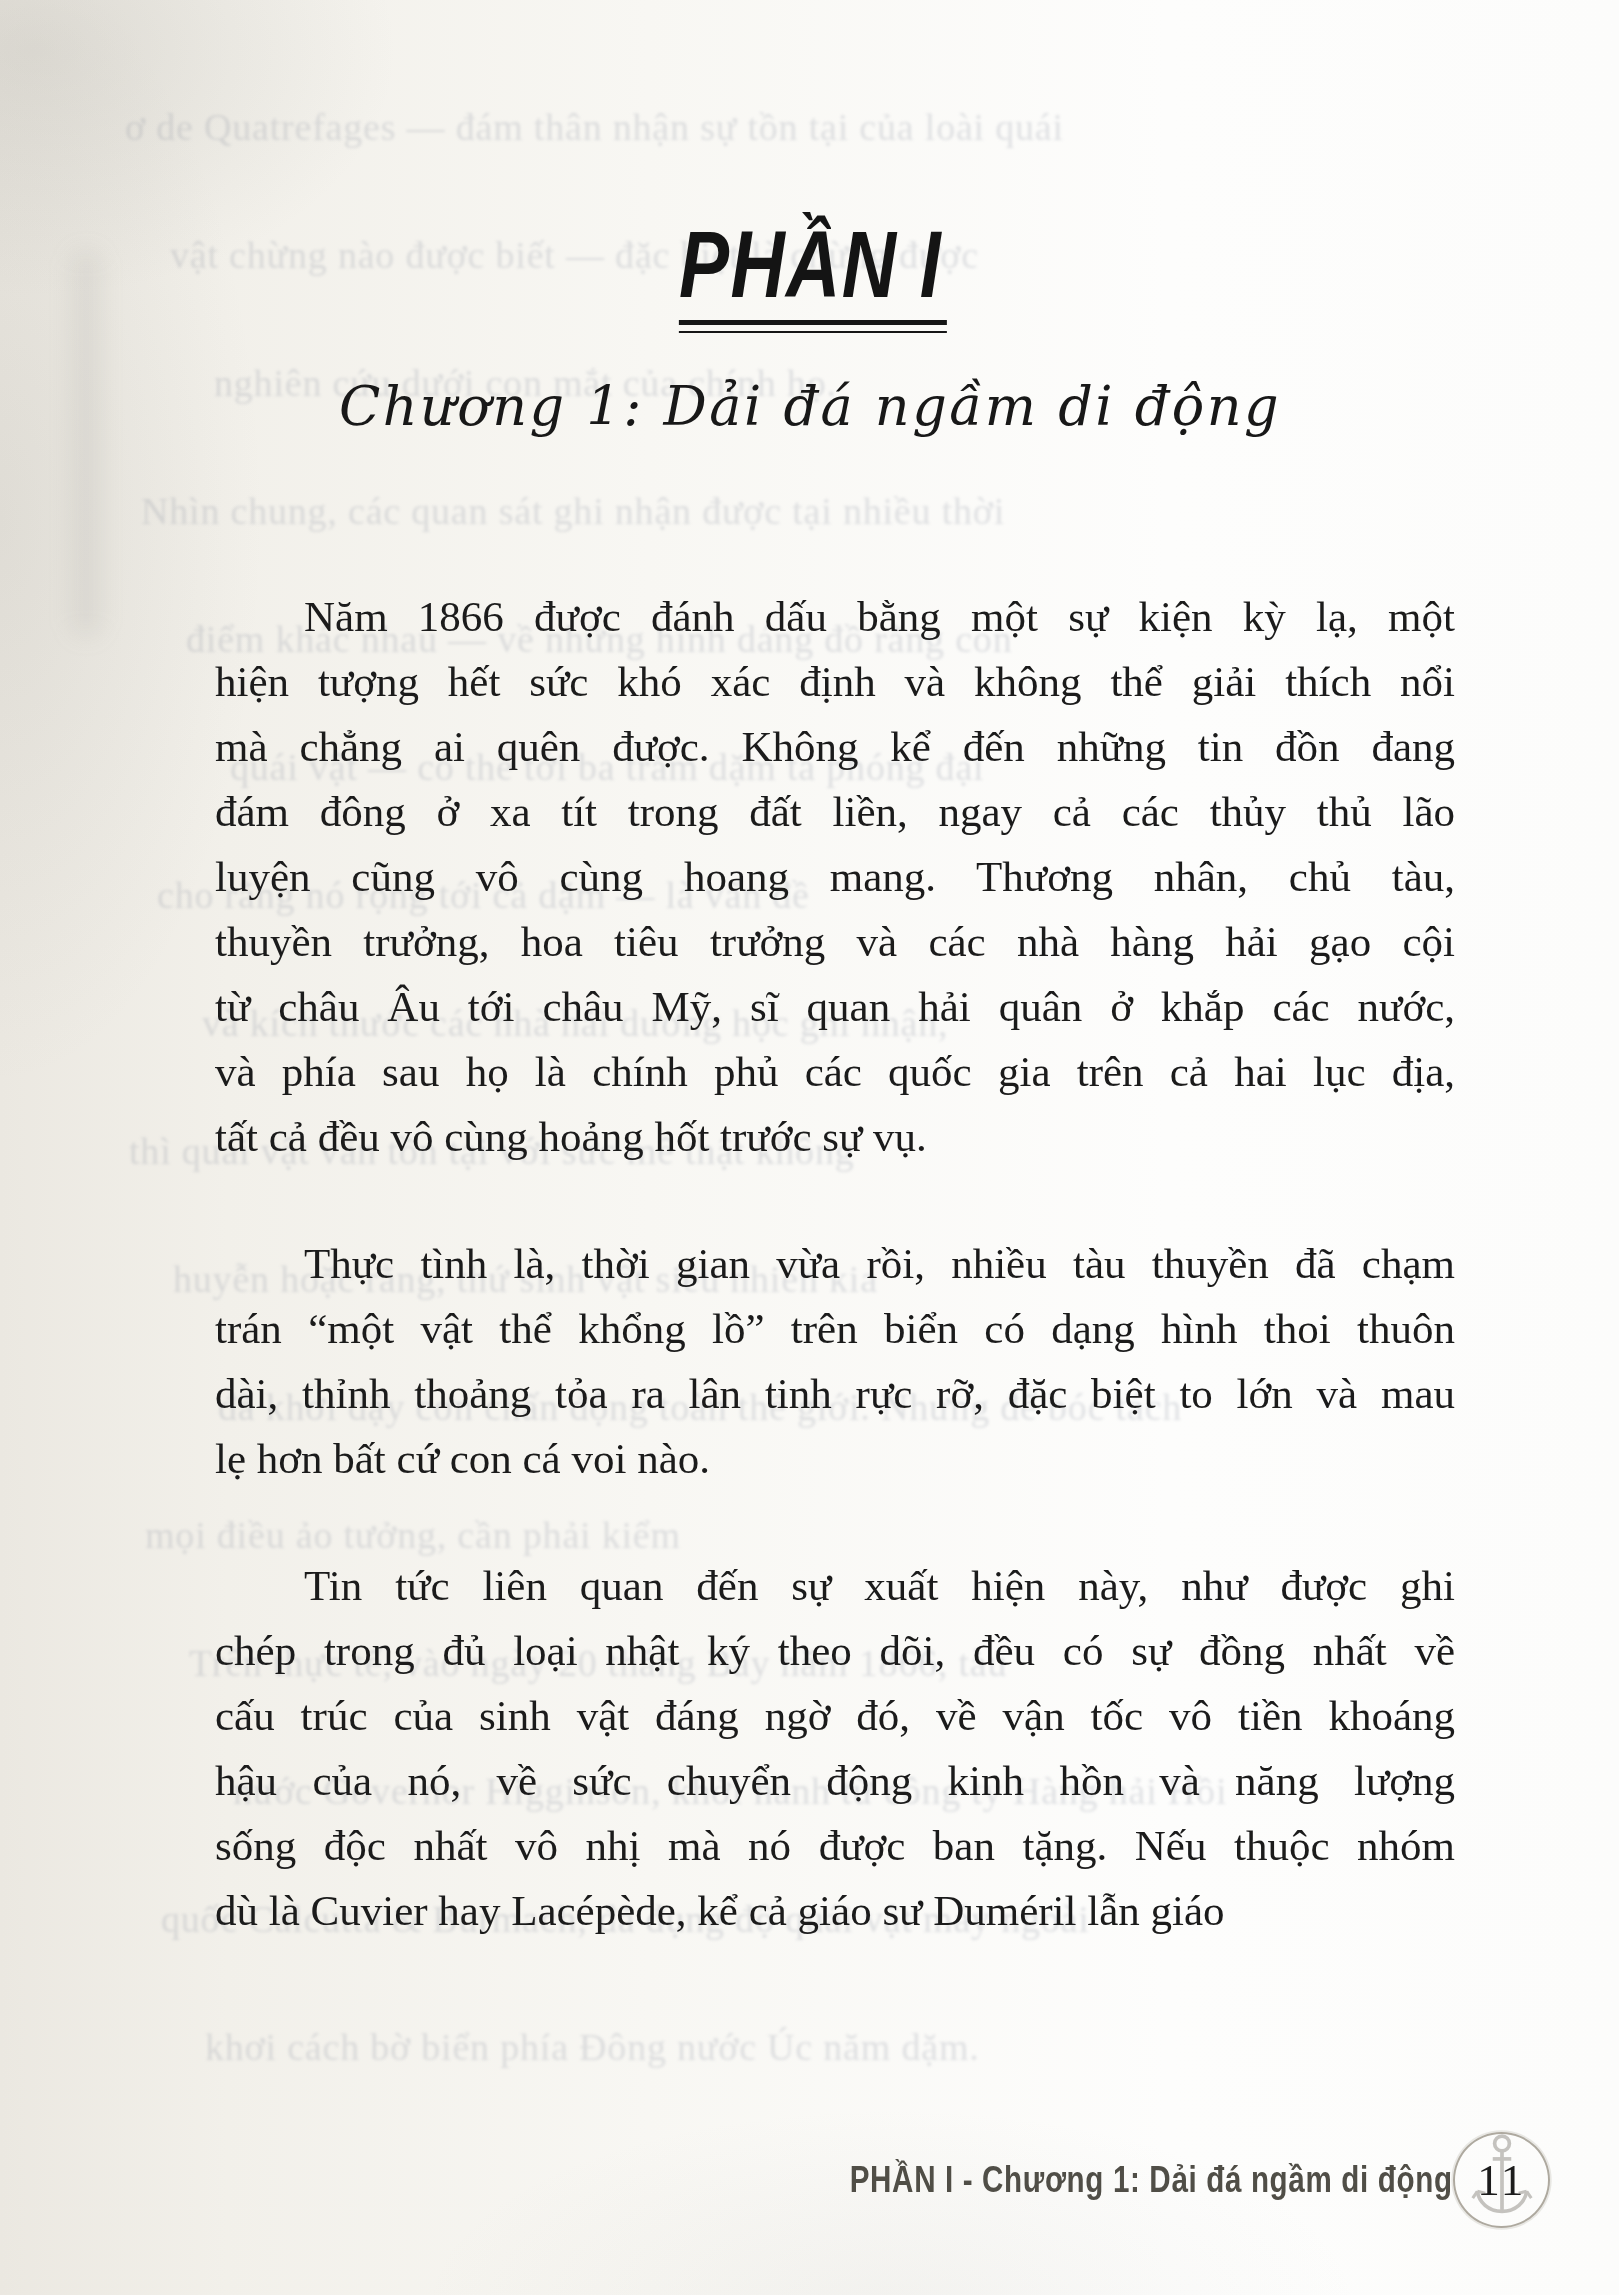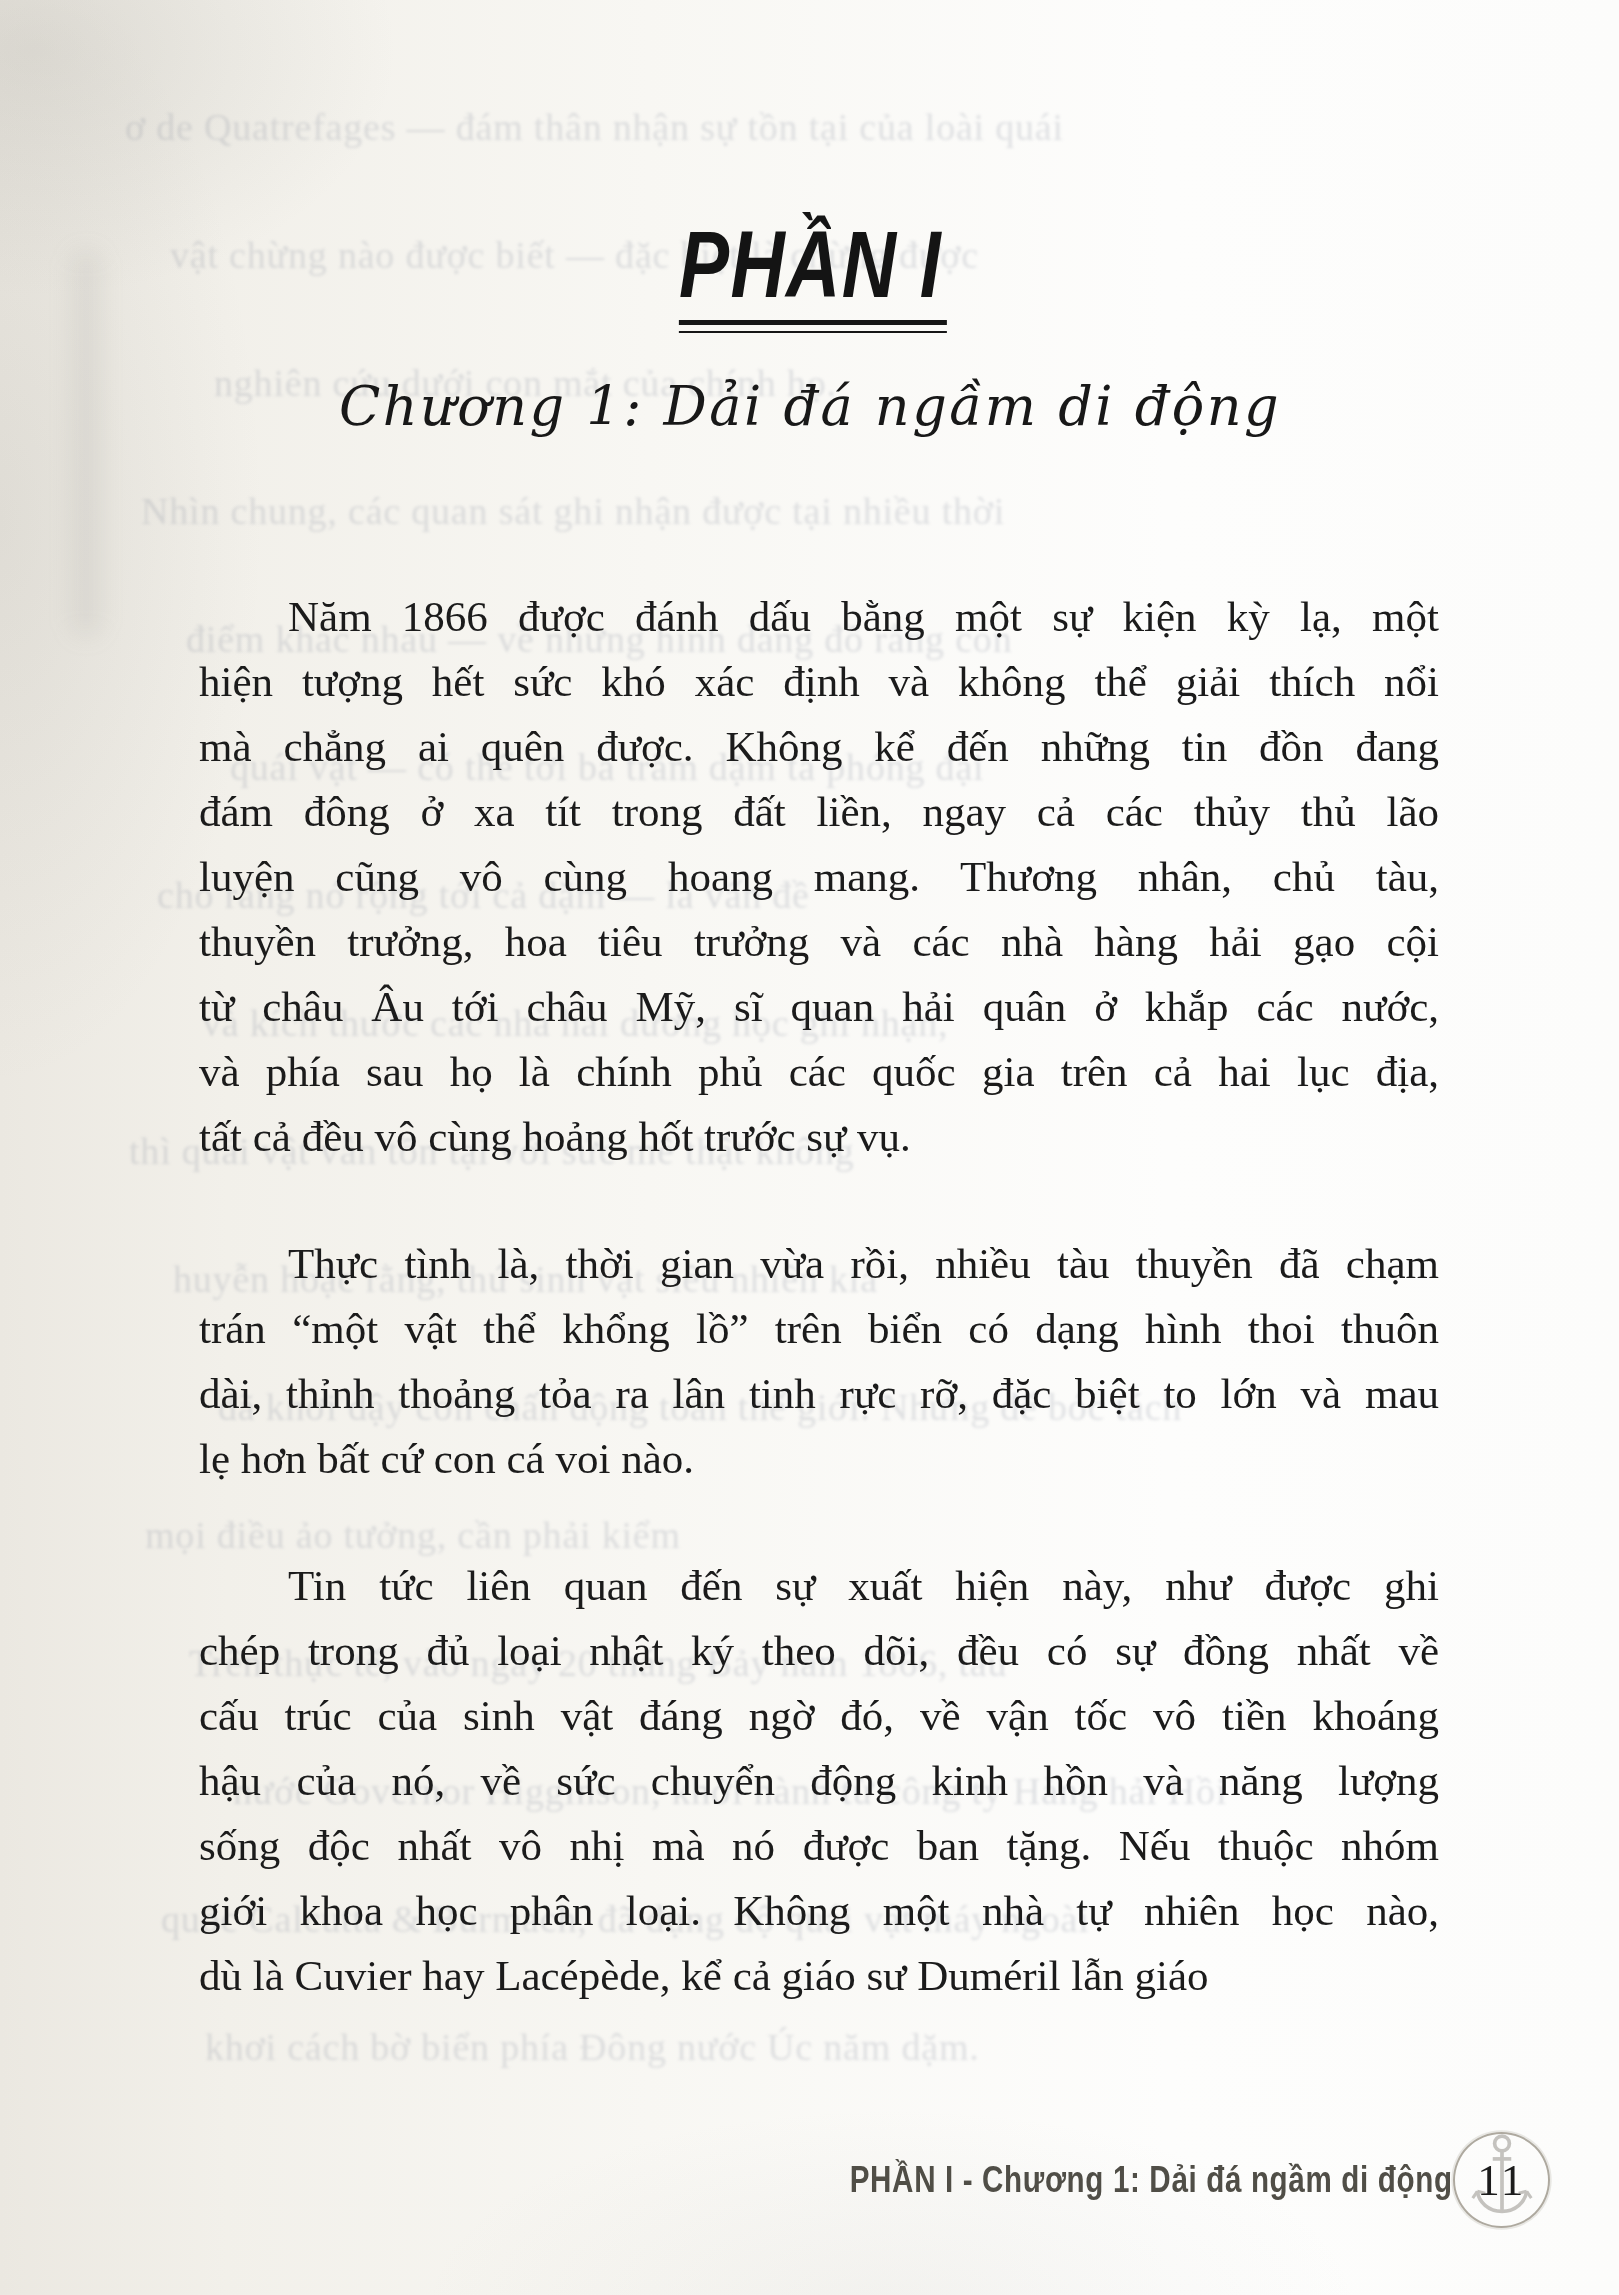--- a/index.html
+++ b/index.html
@@ -54,21 +54,21 @@
 
   .chapter-title{
     position:absolute;top:375px;left:0;right:0;
     margin:0;text-align:center;
     font-family:"DejaVu Serif","Liberation Serif",serif;
     font-style:italic;font-weight:500;
     font-size:54px;line-height:1.2;letter-spacing:2.5px;color:#181818;
   }
 
   .body-text{
-    position:absolute;top:584px;left:199px;width:1240px;
+    position:absolute;top:584px;left:215px;width:1240px;
     font-size:43px;line-height:65px;color:#1b1b1b;
   }
   .para{margin:0 0 62px 0;}
   .line{text-align:justify;text-align-last:justify;}
   .line.first{text-indent:89px;}
   .line.last{text-align-last:left;}
 
   
   .footer{
     position:absolute;top:2125px;right:70px;
@@ -151,21 +151,20 @@
           <div class="line">trán “một vật thể khổng lồ” trên biển có dạng hình thoi thuôn</div>
           <div class="line">dài, thỉnh thoảng tỏa ra lân tinh rực rỡ, đặc biệt to lớn và mau</div>
           <div class="line last">lẹ hơn bất cứ con cá voi nào.</div>
         </div>
         <div class="para">
           <div class="line first">Tin tức liên quan đến sự xuất hiện này, như được ghi</div>
           <div class="line">chép trong đủ loại nhật ký theo dõi, đều có sự đồng nhất về</div>
           <div class="line">cấu trúc của sinh vật đáng ngờ đó, về vận tốc vô tiền khoáng</div>
           <div class="line">hậu của nó, về sức chuyển động kinh hồn và năng lượng</div>
           <div class="line">sống độc nhất vô nhị mà nó được ban tặng. Nếu thuộc nhóm</div>
-          <div class="line">giới khoa học phân loại. Không một nhà tự nhiên học nào,</div>
           <div class="line last">dù là Cuvier hay Lacépède, kể cả giáo sư Duméril lẫn giáo</div>
         </div>
       </div>
 
     <div class="footer">
       <div class="running-title">PHẦN I - Chương 1: Dải đá ngầm di động</div>
       <div class="page-badge">
         <span class="badge-ring"></span>
         <svg class="anchor-icon" viewBox="0 0 24 34" fill="none">
           <circle cx="12" cy="5" r="2.4" stroke="#6b675e" stroke-width="1.2"></circle>

